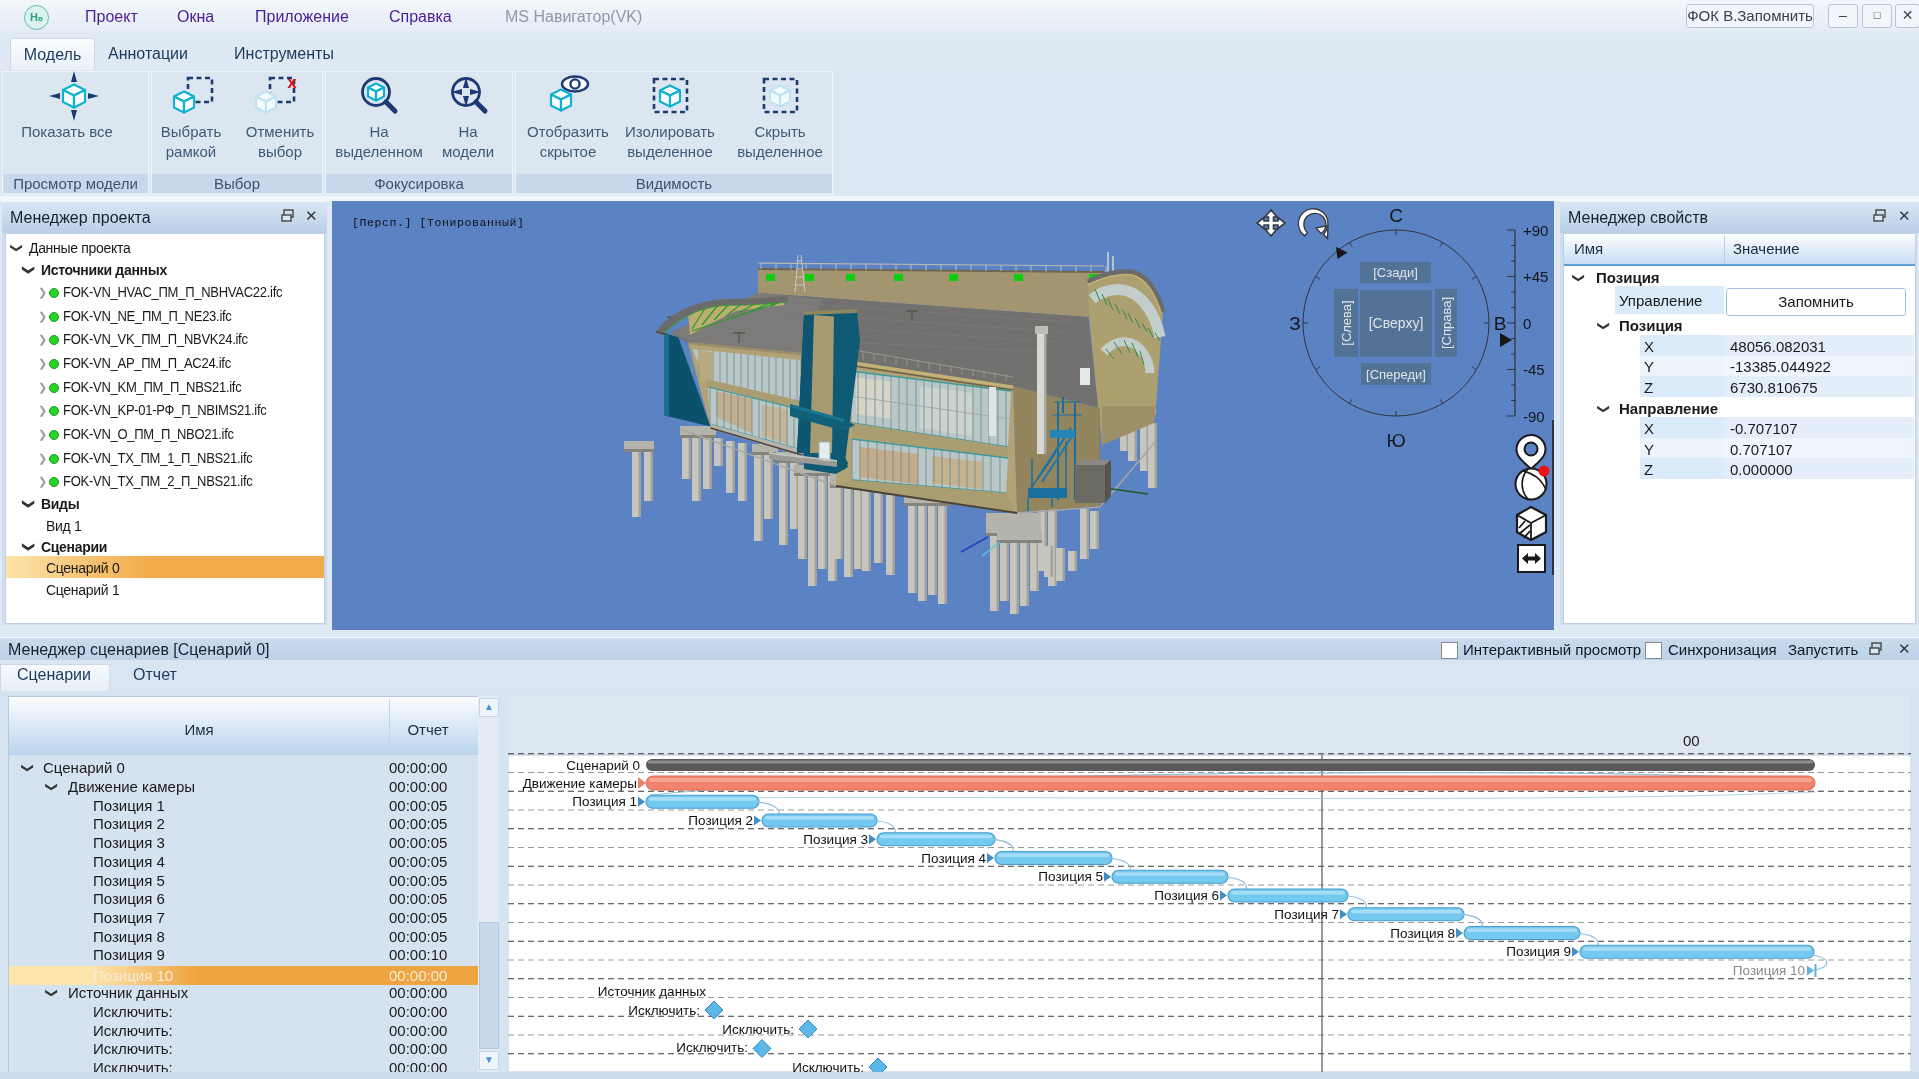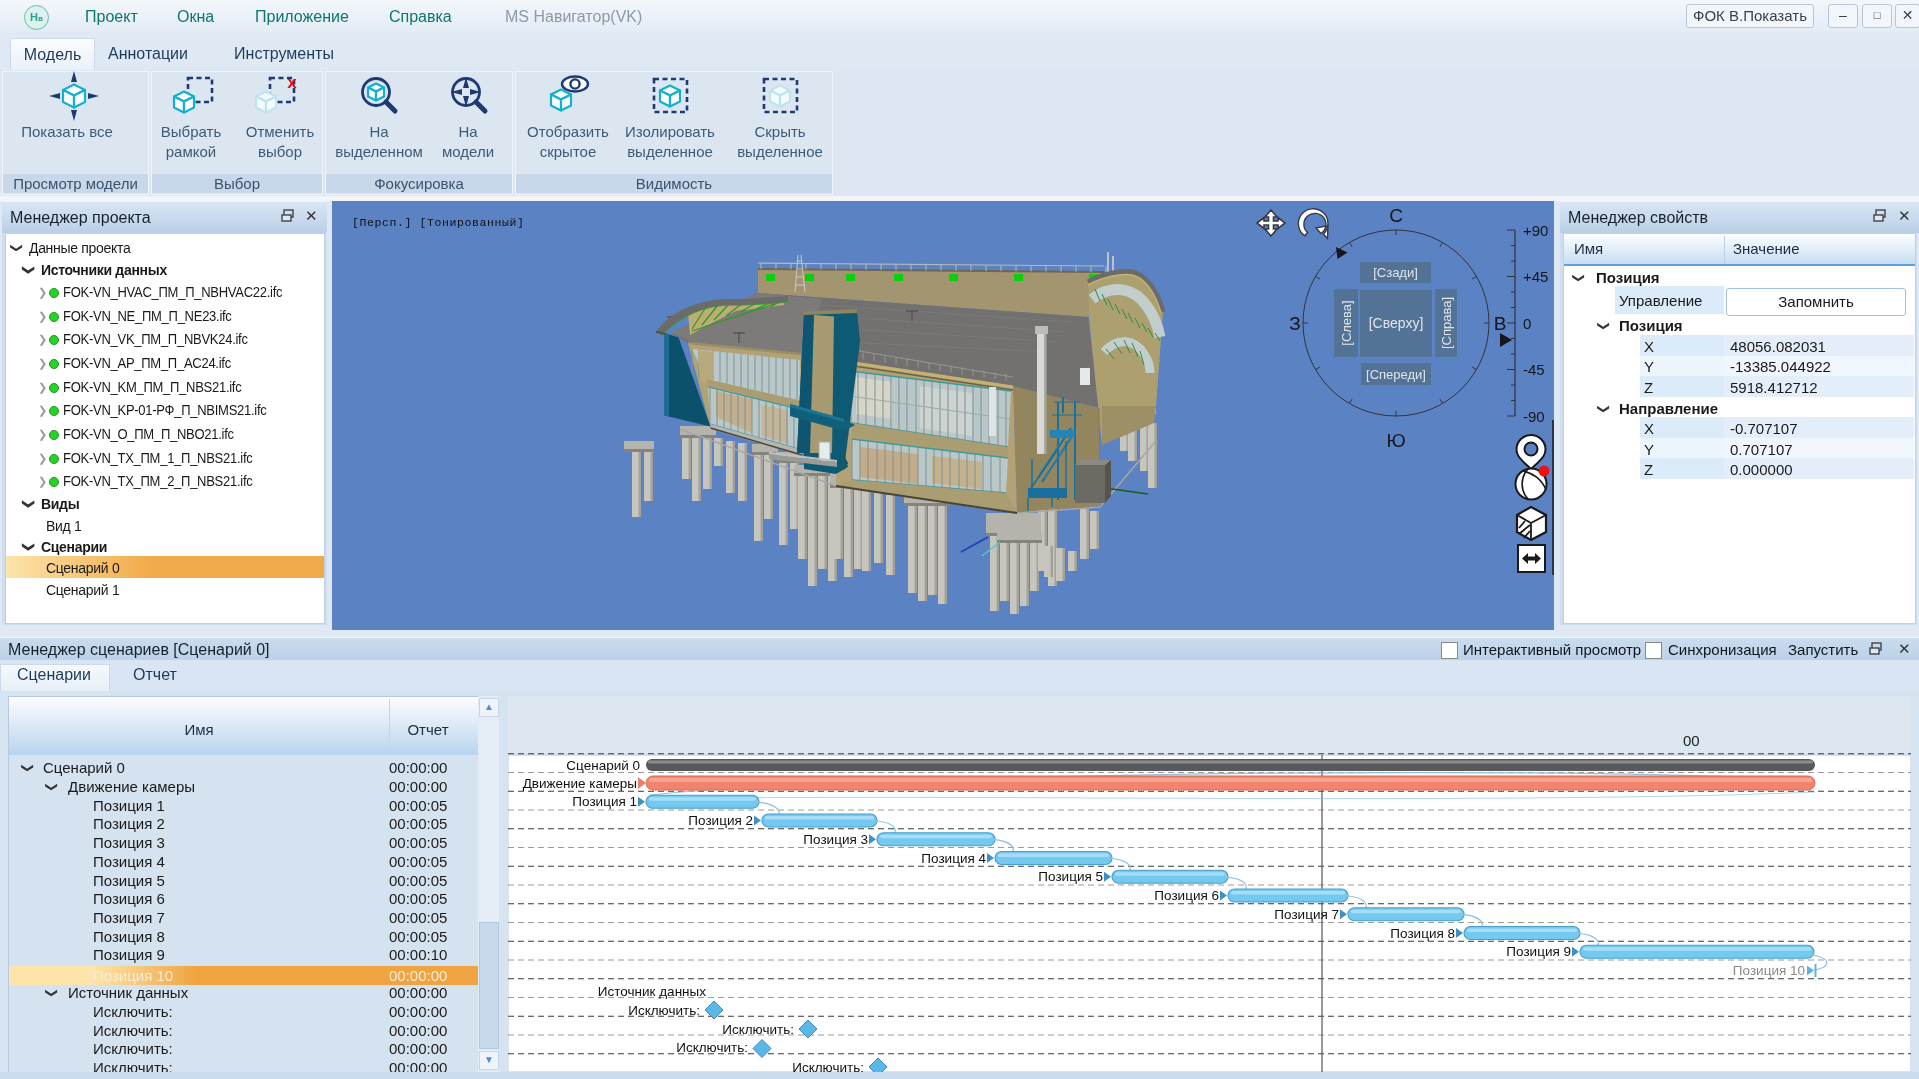--- a/index.html
+++ b/index.html
@@ -1,19 +1,19 @@
 <!DOCTYPE html>
 <html><head><meta charset="utf-8"><style>
 html,body{margin:0;padding:0}
 body{width:1919px;height:1079px;position:relative;overflow:hidden;
  font-family:"Liberation Sans",sans-serif;background:#dfe9f4;color:#1a1a1a}
 .abs{position:absolute}
 
 #topbar{left:0;top:0;width:1919px;height:33px;background:linear-gradient(#f3f7fb,#e2ebf5)}
-.menu{top:0;height:33px;line-height:33px;font-size:16px;color:#0f766e}
+.menu{top:0;height:33px;line-height:33px;font-size:16px;color:#4c1d95}
 #apptitle{color:#8d99a9}
 .winbox{top:4px;height:22px;border:1px solid #b9c5d6;border-radius:3px;background:#f2f6fb;text-align:center;color:#39414d}
 .winbtn{width:28px;top:4px;height:22px;line-height:21px;font-size:14px}
 
 #tabrow{left:0;top:33px;width:1919px;height:37px;background:#dfe9f4}
 .rtab{top:38px;height:32px;line-height:32px;font-size:16px;color:#1c3a5c;text-align:center}
 .rtab.active{background:linear-gradient(#fbfcfe,#e9f0f8);border:1px solid #ccd9e8;border-bottom:none;border-radius:2px 2px 0 0}
 
 #ribbon{left:0;top:70px;width:1919px;height:126px;background:#dce7f3}
 .rgroup{top:71px;height:122px;background:#dce6f1;border:1px solid #eef4fa}
@@ -35,21 +35,21 @@
 #bott{left:0;top:637px;width:1919px;height:442px;background:#d6e3f1}
 </style></head><body>
 
 <div class="abs" id="topbar"></div>
 <div class="abs" style="left:24px;top:5px;width:23px;height:23px;border-radius:50%;background:#ddf2ec;border:1px solid #5fc0ae;text-align:center;font-size:11px;line-height:23px;color:#2aa18b;font-weight:bold">Н<span style="font-size:8px">в</span></div>
 <div class="abs menu" style="left:85px">Проект</div>
 <div class="abs menu" style="left:177px">Окна</div>
 <div class="abs menu" style="left:255px">Приложение</div>
 <div class="abs menu" style="left:389px">Справка</div>
 <div class="abs menu" id="apptitle" style="left:505px">MS Навигатор(VK)</div>
-<div class="abs winbox" style="left:1686px;width:126px;font-size:15px;line-height:22px">ФОК В.Показать</div>
+<div class="abs winbox" style="left:1686px;width:126px;font-size:15px;line-height:22px">ФОК В.Запомнить</div>
 <div class="abs winbox winbtn" style="left:1828px">–</div>
 <div class="abs winbox winbtn" style="left:1862px;font-size:11px">□</div>
 <div class="abs winbox winbtn" style="left:1895px;width:23px">✕</div>
 
 <div class="abs" id="tabrow"></div>
 <div class="abs rtab active" style="left:10px;width:83px">Модель</div>
 <div class="abs rtab" style="left:105px;width:86px">Аннотации</div>
 <div class="abs rtab" style="left:234px;width:100px">Инструменты</div>
 
 <div class="abs" id="ribbon"></div>
@@ -447,21 +447,21 @@
     <div class="prow" style="left:32px;top:35px;font-weight:bold">Позиция</div>
 <div class="prow" style="left:55px;top:58px">Управление</div>
 <div class="abs" style="left:162px;top:54px;width:178px;height:26px;background:#fff;border:1px solid #9ec2e0;border-radius:3px;text-align:center;line-height:26px;font-size:15px">Запомнить</div>
 <div class="prow" style="left:35px;top:83px"><span class="chev">❯</span></div>
     <div class="prow" style="left:55px;top:83px;font-weight:bold">Позиция</div>
 <div class="prow" style="left:80px;top:104px">X</div>
     <div class="prow" style="left:166px;top:104px">48056.082031</div>
 <div class="prow" style="left:80px;top:124px">Y</div>
     <div class="prow" style="left:166px;top:124px">-13385.044922</div>
 <div class="prow" style="left:80px;top:145px">Z</div>
-    <div class="prow" style="left:166px;top:145px">5918.412712</div>
+    <div class="prow" style="left:166px;top:145px">6730.810675</div>
 <div class="prow" style="left:35px;top:166px"><span class="chev">❯</span></div>
     <div class="prow" style="left:55px;top:166px;font-weight:bold">Направление</div>
 <div class="prow" style="left:80px;top:186px">X</div>
     <div class="prow" style="left:166px;top:186px">-0.707107</div>
 <div class="prow" style="left:80px;top:207px">Y</div>
     <div class="prow" style="left:166px;top:207px">0.707107</div>
 <div class="prow" style="left:80px;top:227px">Z</div>
     <div class="prow" style="left:166px;top:227px">0.000000</div>
 </div>
 

